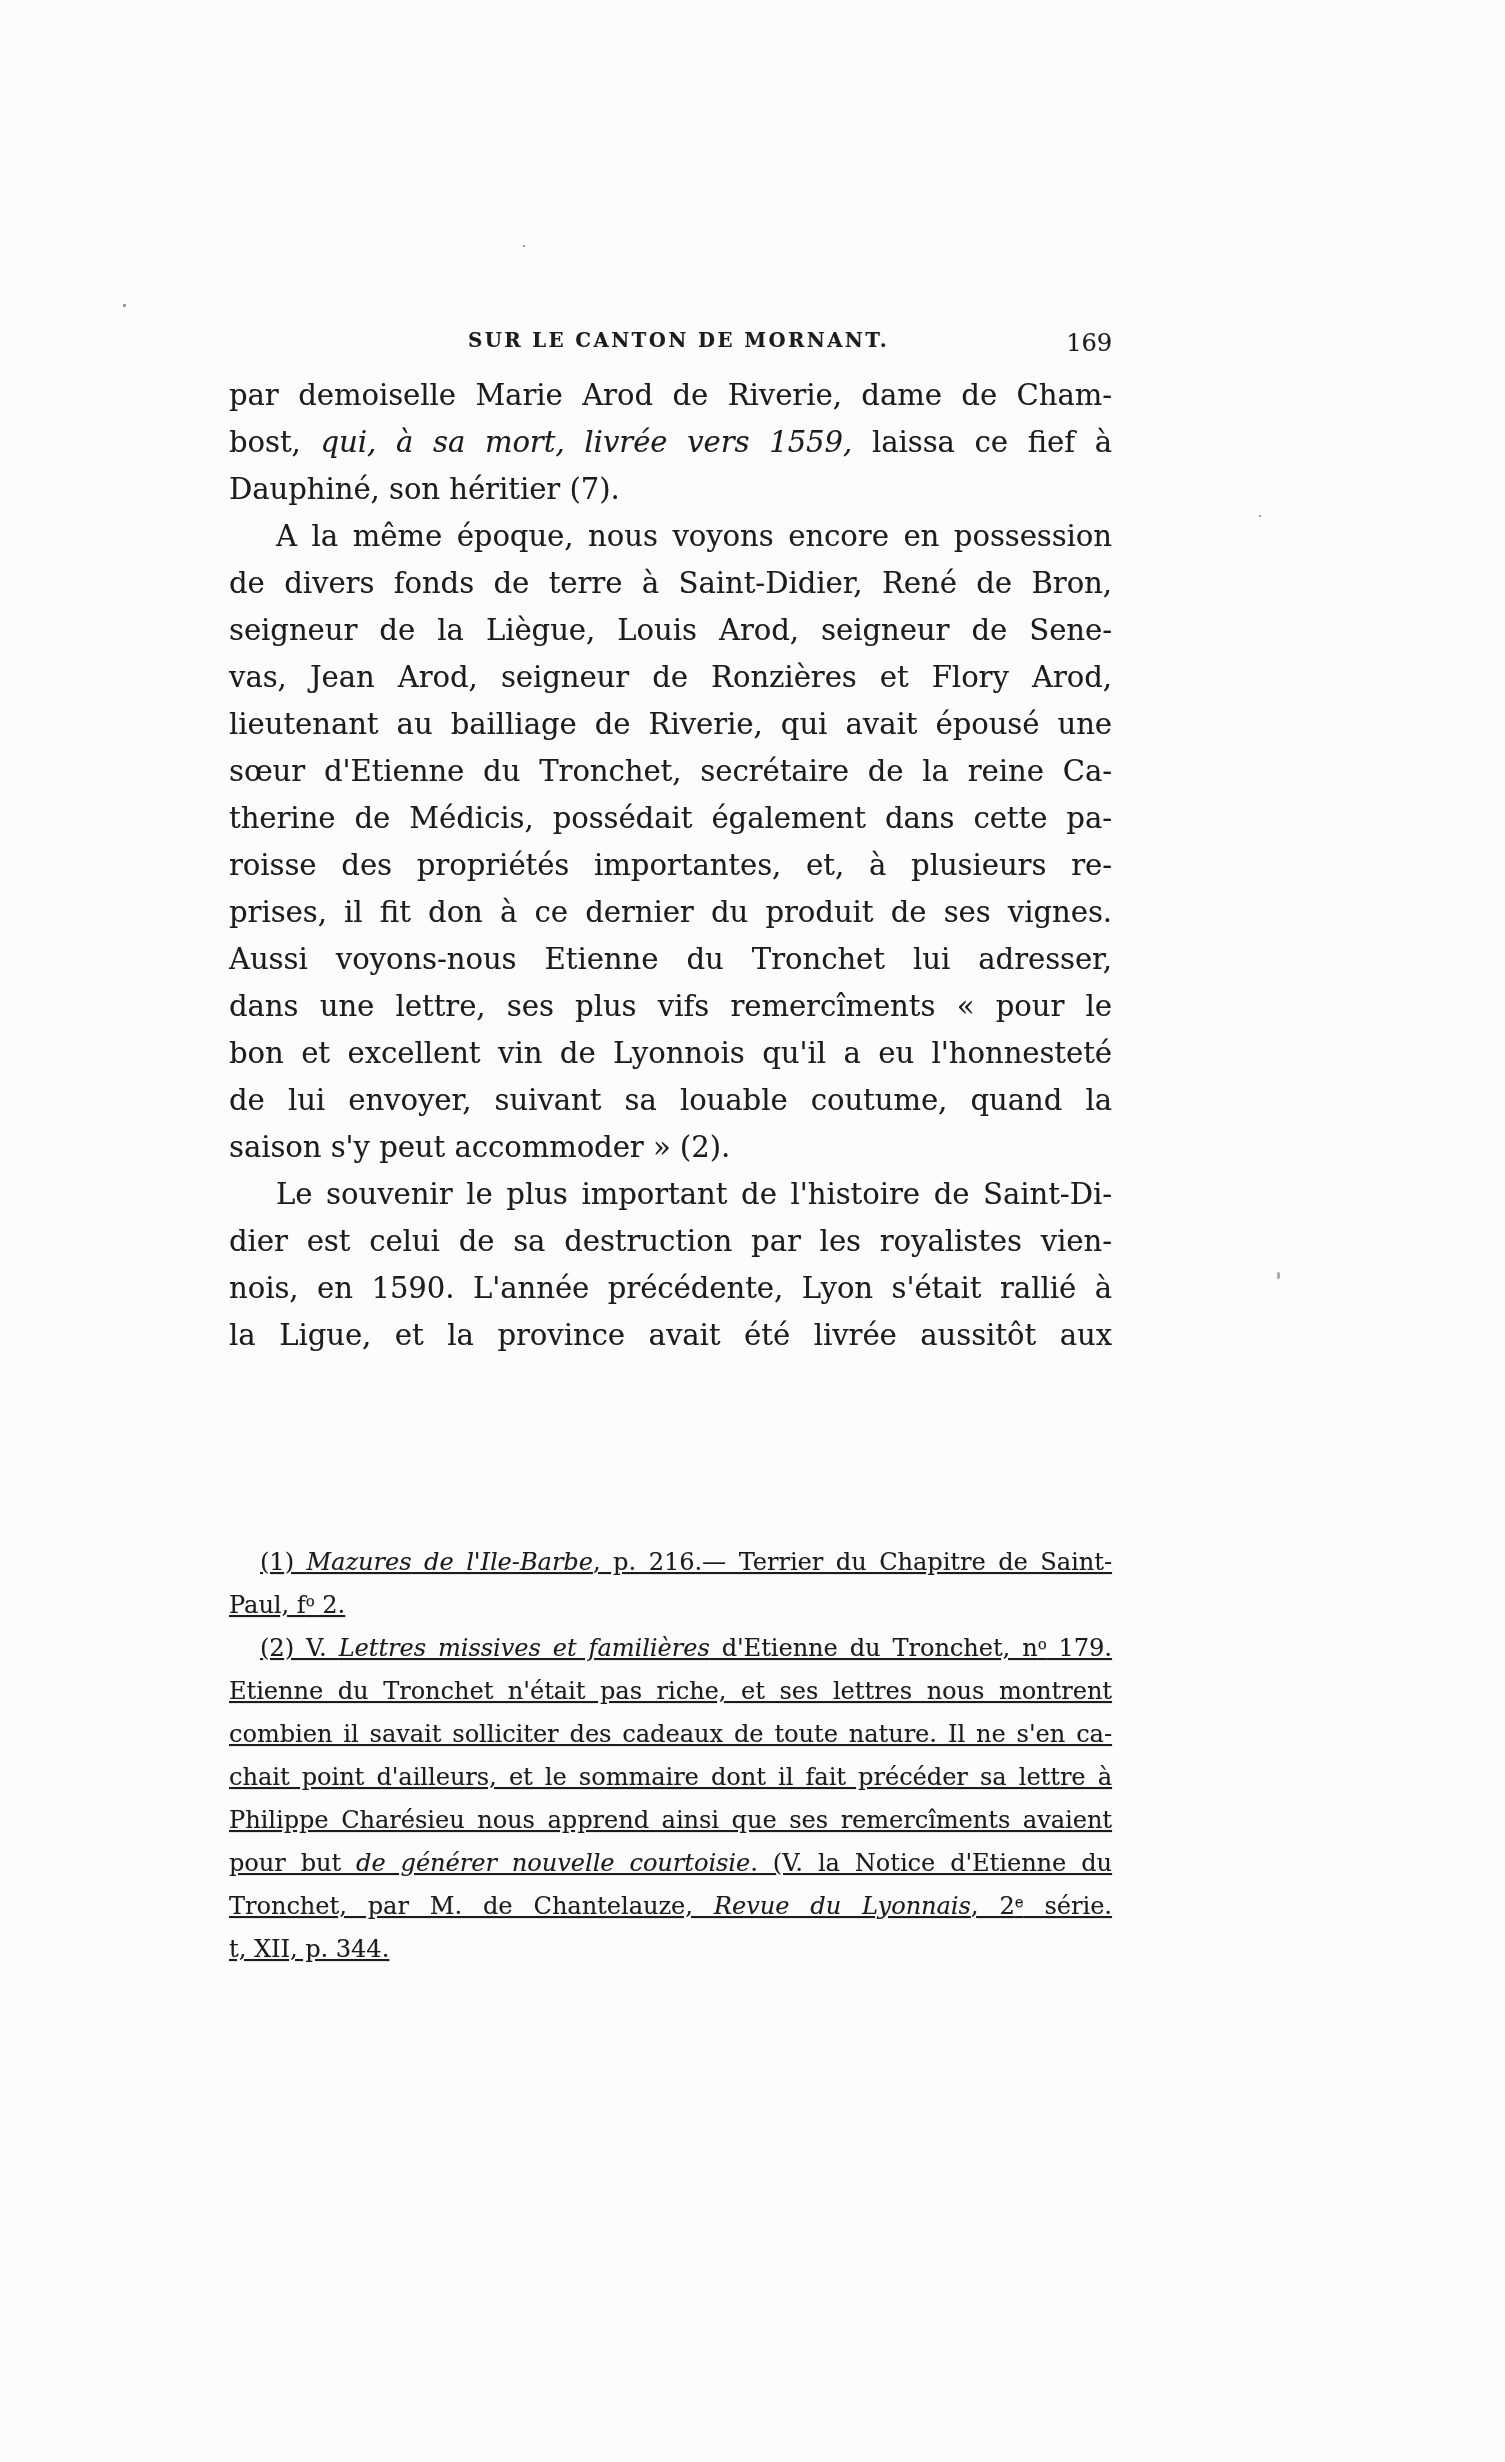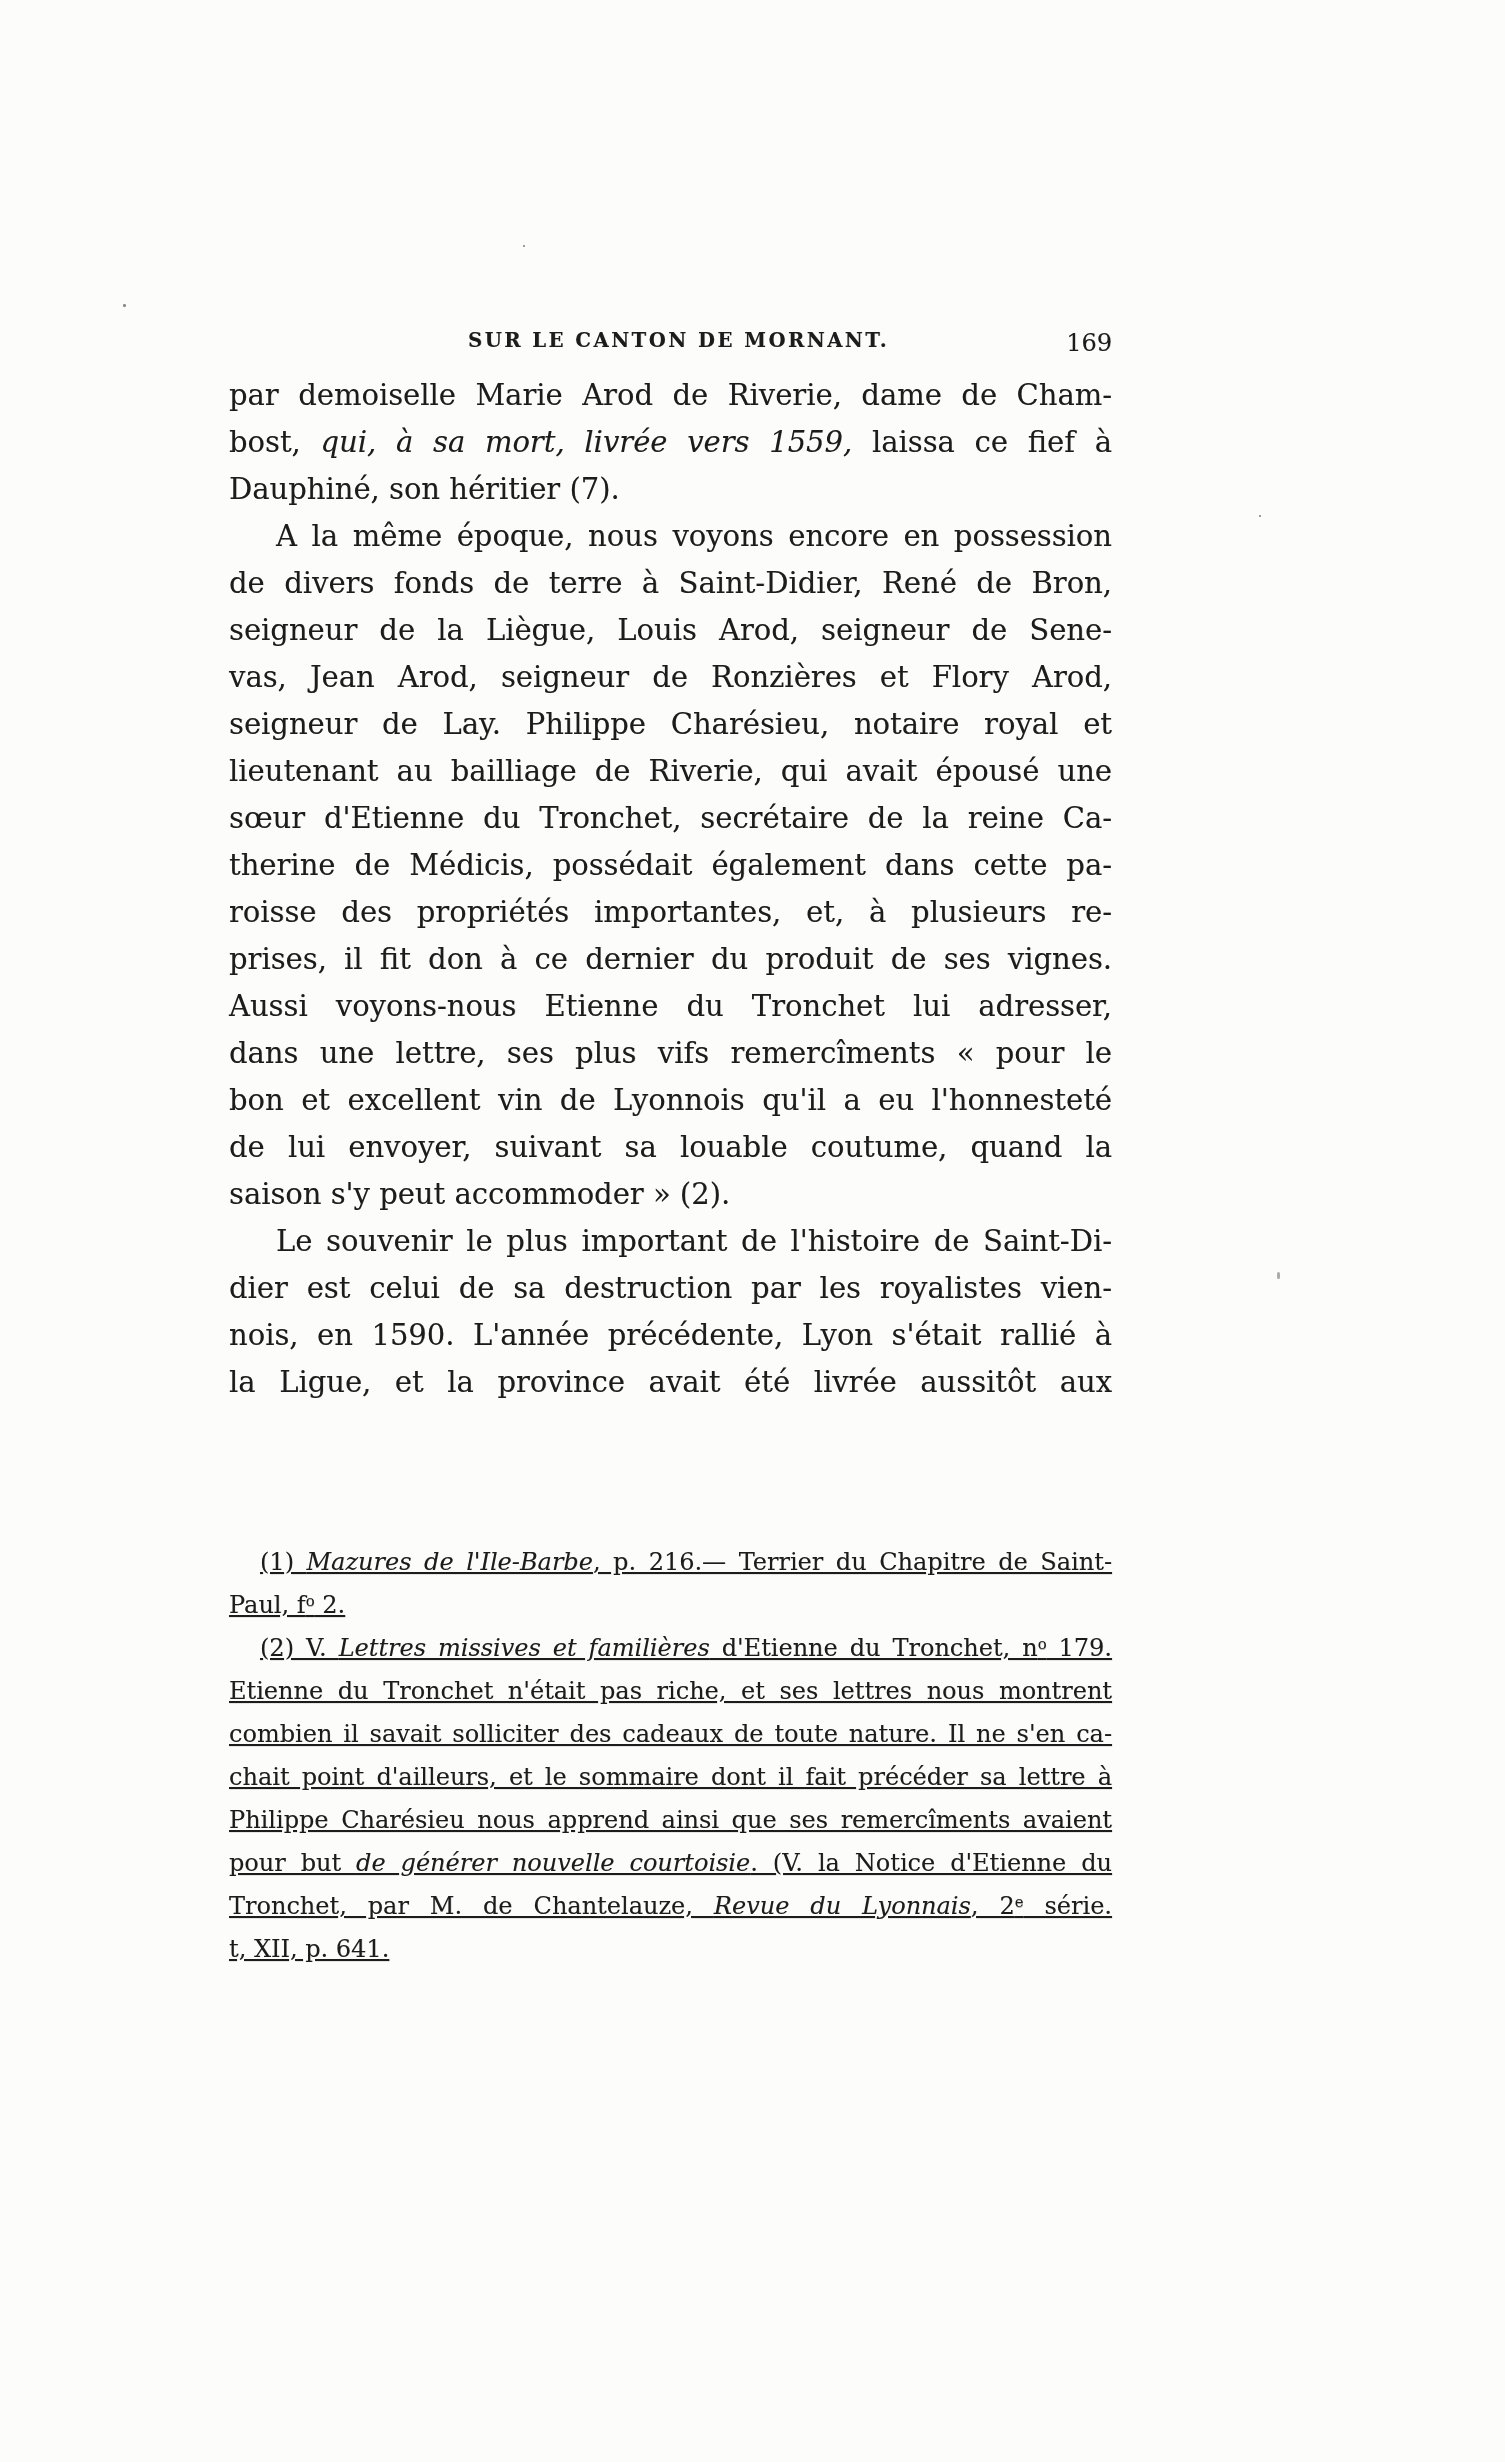--- a/index.html
+++ b/index.html
@@ -100,21 +100,20 @@
   </div>
 
   <div class="body-text">
       <div class="line j"><span>par demoiselle Marie Arod de Riverie, dame de Cham-</span></div>
       <div class="line j"><span>bost, </span><em>qui, à sa mort, livrée vers 1559,</em><span> laissa ce fief à</span></div>
       <div class="line"><span>Dauphiné, son héritier (7).</span></div>
       <div class="line j indent"><span>A la même époque, nous voyons encore en possession</span></div>
       <div class="line j"><span>de divers fonds de terre à Saint-Didier, René de Bron,</span></div>
       <div class="line j"><span>seigneur de la Liègue, Louis Arod, seigneur de Sene-</span></div>
       <div class="line j"><span>vas, Jean Arod, seigneur de Ronzières et Flory Arod,</span></div>
-      <div class="line j"><span>seigneur de Lay. Philippe Charésieu, notaire royal et</span></div>
       <div class="line j"><span>lieutenant au bailliage de Riverie, qui avait épousé une</span></div>
       <div class="line j"><span>sœur d'Etienne du Tronchet, secrétaire de la reine Ca-</span></div>
       <div class="line j"><span>therine de Médicis, possédait également dans cette pa-</span></div>
       <div class="line j"><span>roisse des propriétés importantes, et, à plusieurs re-</span></div>
       <div class="line j"><span>prises, il fit don à ce dernier du produit de ses vignes.</span></div>
       <div class="line j"><span>Aussi voyons-nous Etienne du Tronchet lui adresser,</span></div>
       <div class="line j"><span>dans une lettre, ses plus vifs remercîments « pour le</span></div>
       <div class="line j"><span>bon et excellent vin de Lyonnois qu'il a eu l'honnesteté</span></div>
       <div class="line j"><span>de lui envoyer, suivant sa louable coutume, quand la</span></div>
       <div class="line"><span>saison s'y peut accommoder » (2).</span></div>
@@ -127,21 +126,21 @@
   <div class="footnotes">
       <div class="line j indent"><span>(1) </span><em>Mazures de l'Ile-Barbe</em><span>, p. 216.— Terrier du Chapitre de Saint-</span></div>
       <div class="line"><span>Paul, f</span><sup>o</sup><span> 2.</span></div>
       <div class="line j indent"><span>(2) V. </span><em>Lettres missives et familières</em><span> d'Etienne du Tronchet, n</span><sup>o</sup><span> 179.</span></div>
       <div class="line j"><span>Etienne du Tronchet n'était pas riche, et ses lettres nous montrent</span></div>
       <div class="line j"><span>combien il savait solliciter des cadeaux de toute nature. Il ne s'en ca-</span></div>
       <div class="line j"><span>chait point d'ailleurs, et le sommaire dont il fait précéder sa lettre à</span></div>
       <div class="line j"><span>Philippe Charésieu nous apprend ainsi que ses remercîments avaient</span></div>
       <div class="line j"><span>pour but </span><em>de générer nouvelle courtoisie</em><span>. (V. la Notice d'Etienne du</span></div>
       <div class="line j"><span>Tronchet, par M. de Chantelauze, </span><em>Revue du Lyonnais</em><span>, 2</span><sup>e</sup><span> série.</span></div>
-      <div class="line"><span>t, XII, p. 641.</span></div>
+      <div class="line"><span>t, XII, p. 344.</span></div>
     </div>
 
   <div class="speck s1"></div>
   <div class="speck s2"></div>
   <div class="speck s3"></div>
   <div class="speck s4"></div>
 
 </div>
 
 

